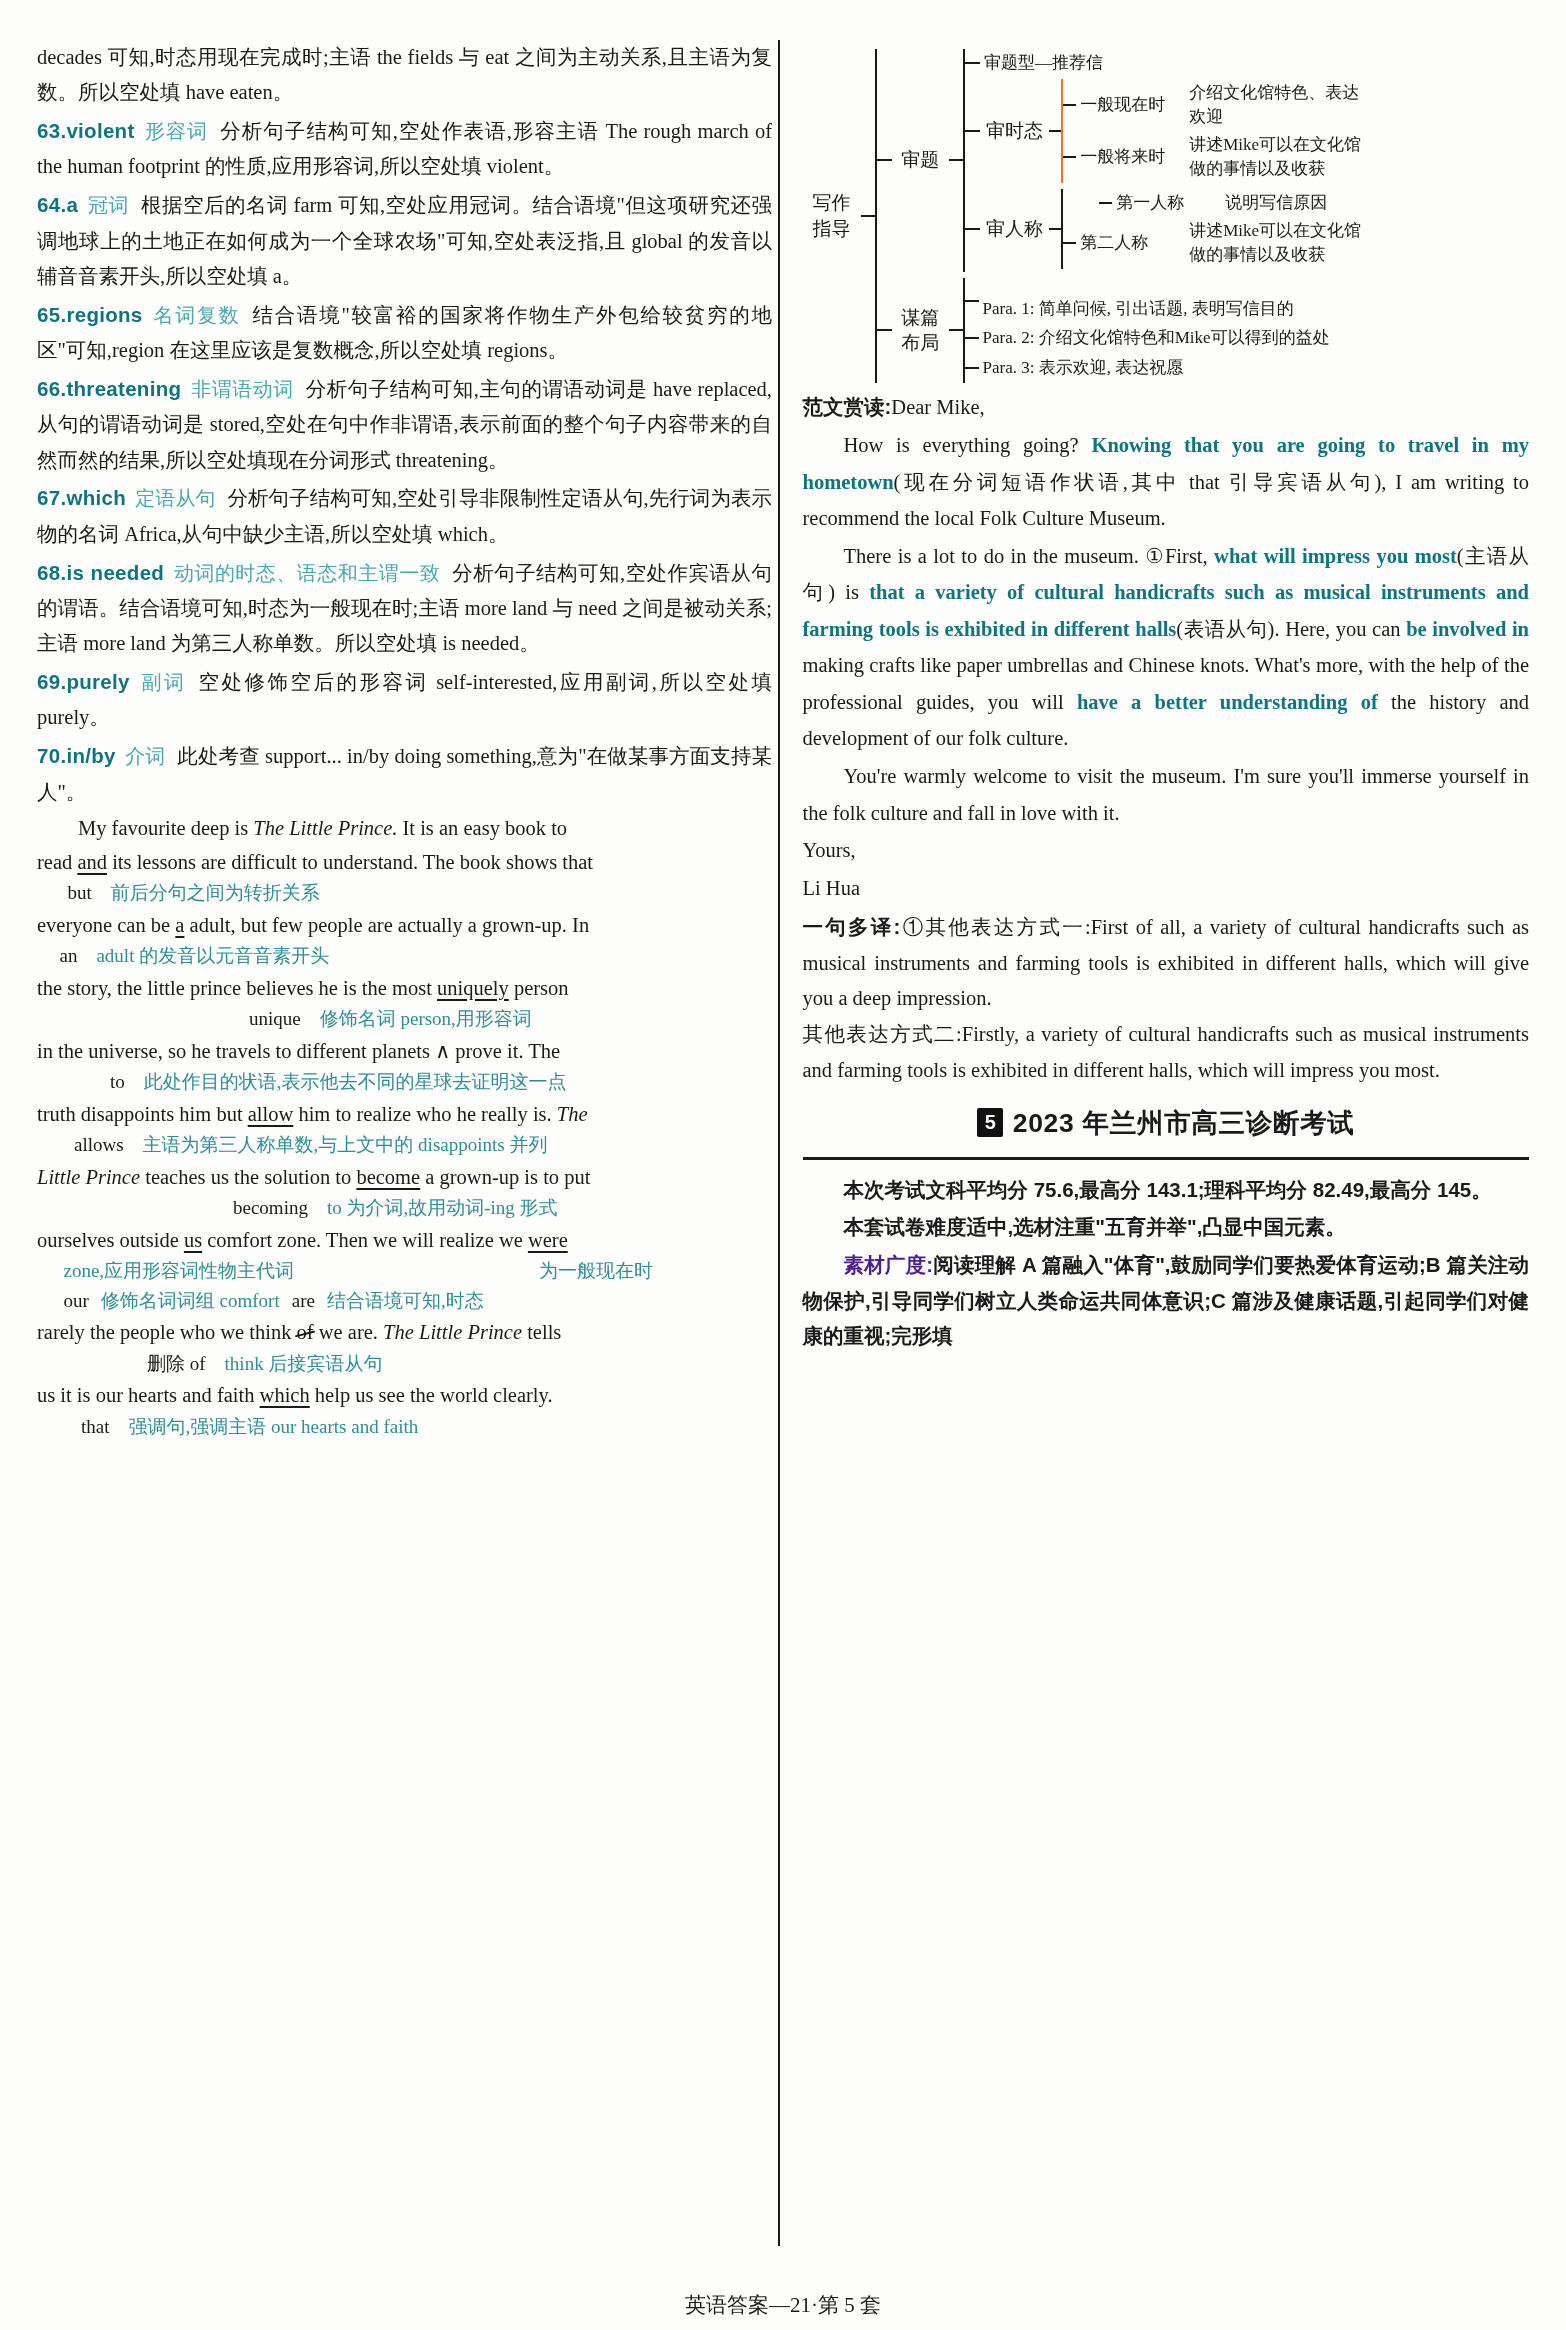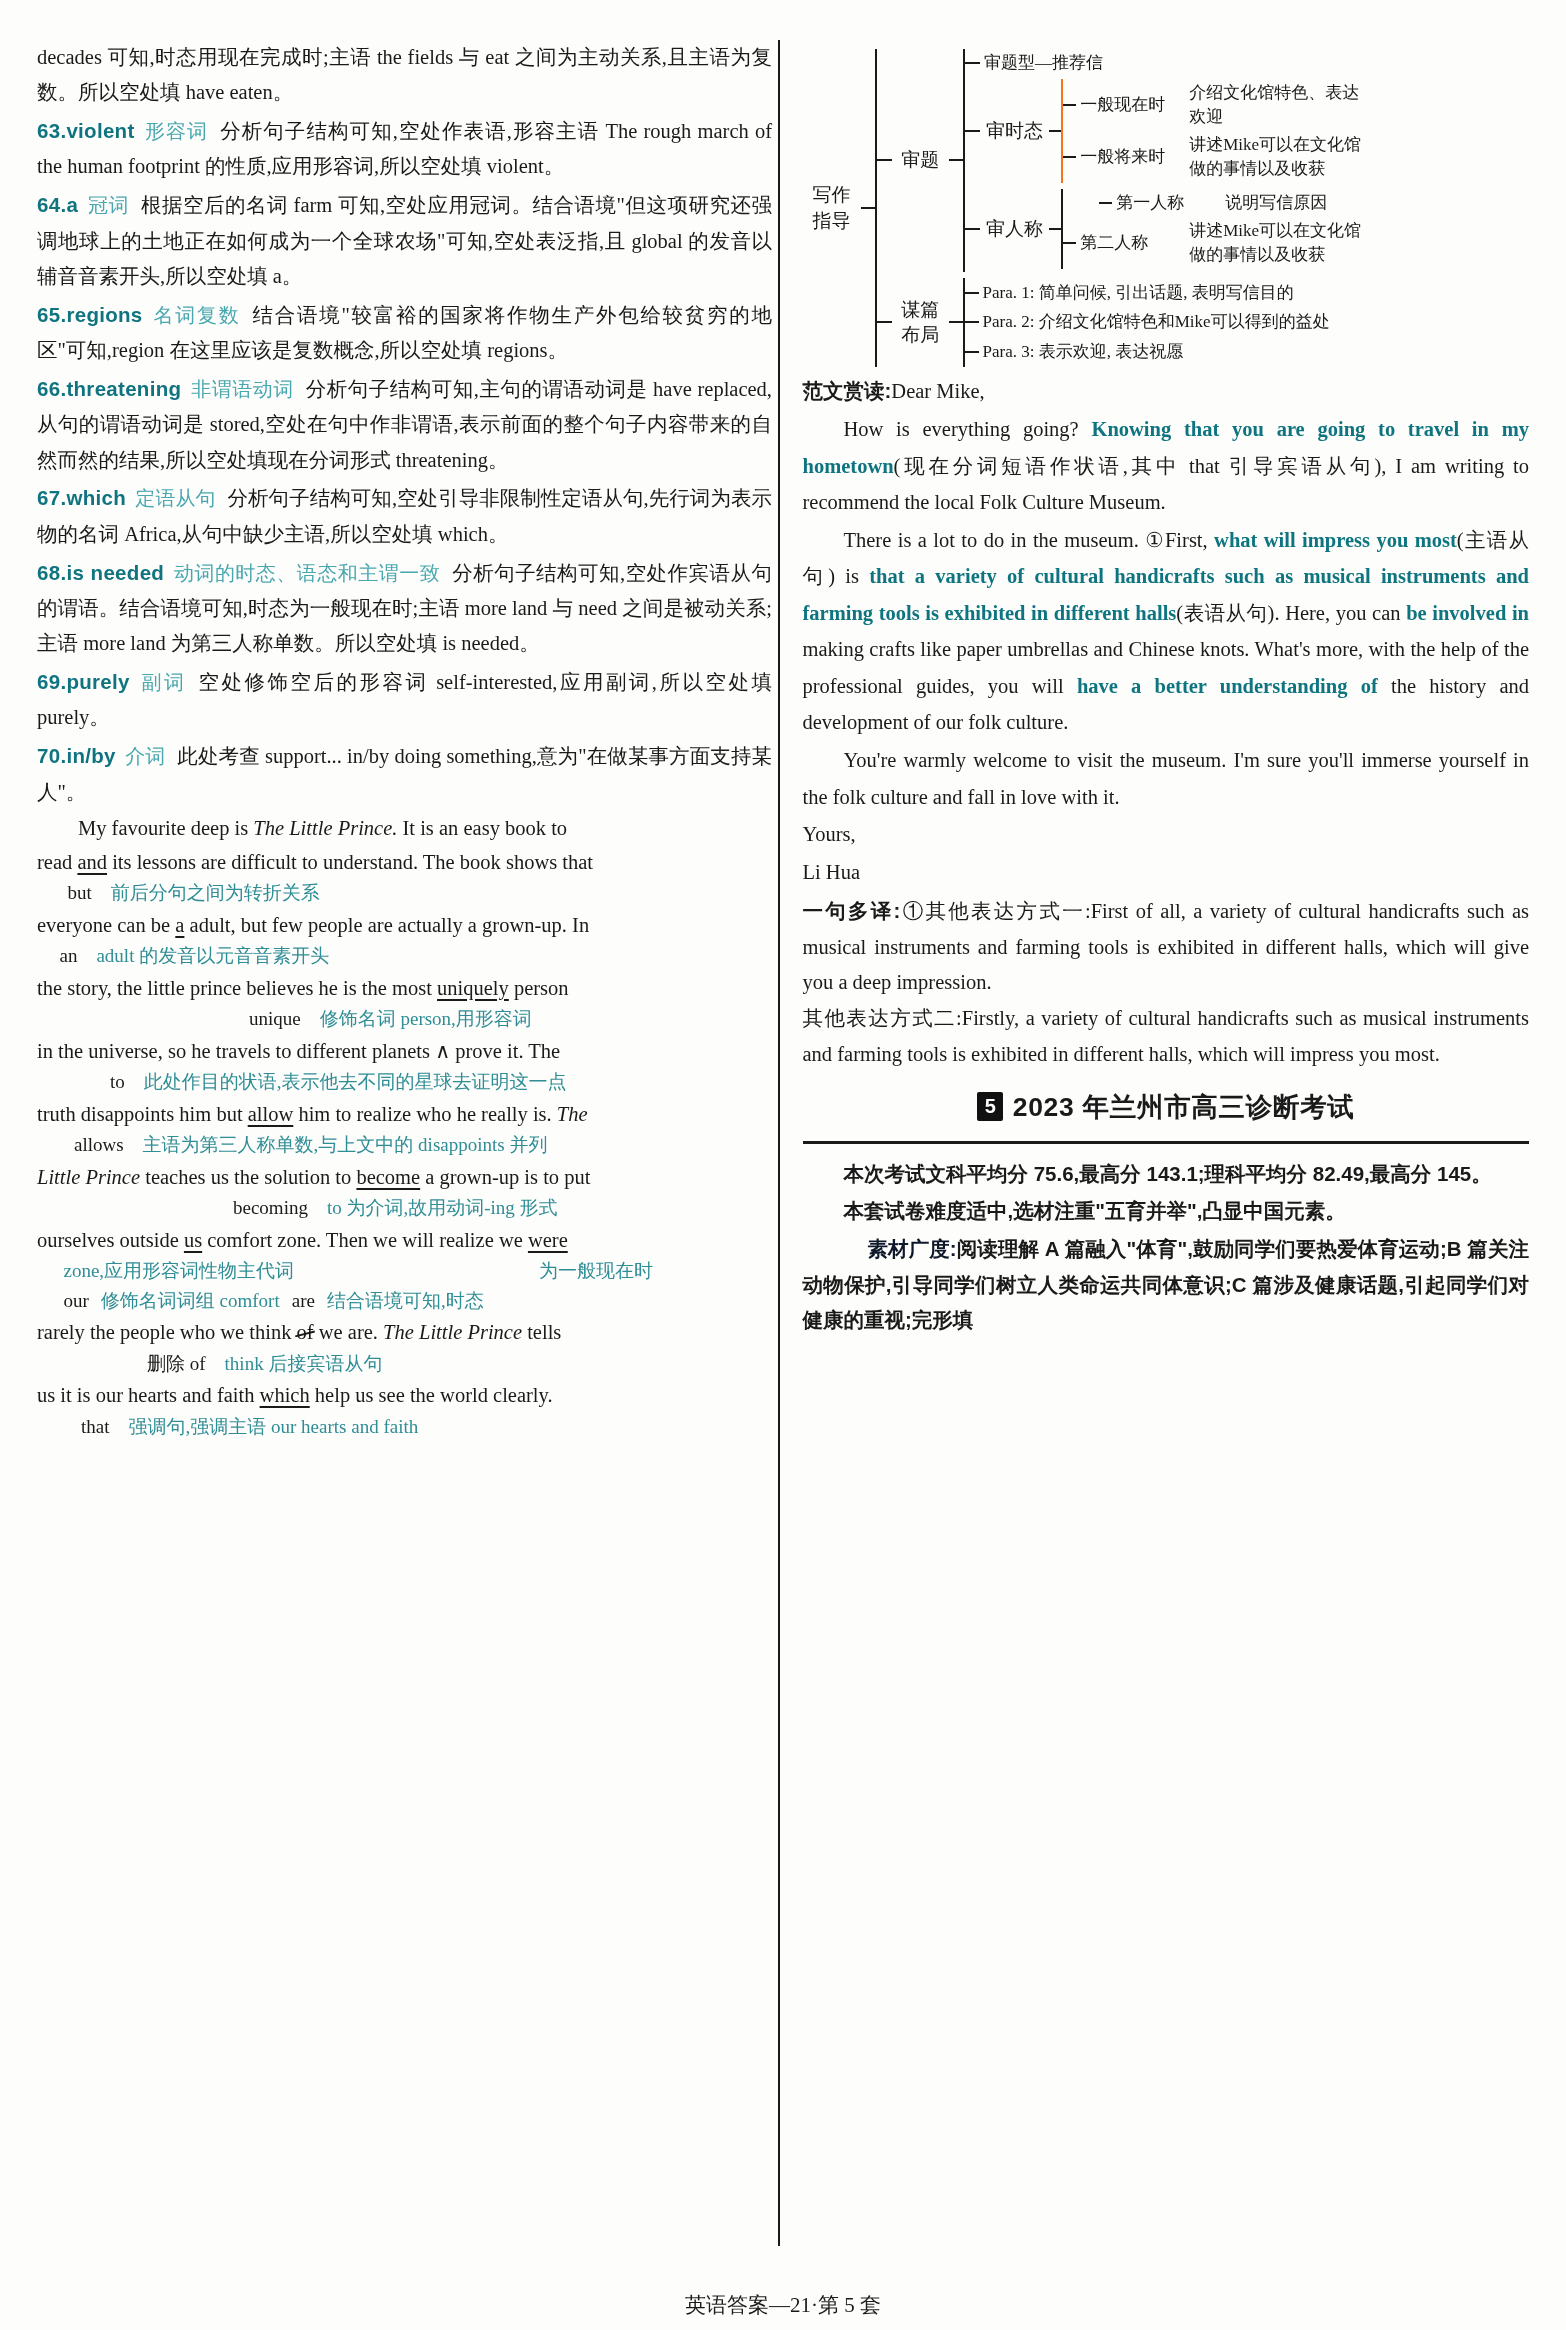--- a/index.html
+++ b/index.html
@@ -53,21 +53,21 @@
     font-weight:bold;
     font-family:"Liberation Sans","DejaVu Sans",sans-serif;
     font-size:20.5px;
     letter-spacing:0.3px;
   }
   .cat{
     color:#49a7b0;
     font-size:20px;
     padding:0 12px 0 9.3px;
   }
-  .teal{color:#0f172a;margin-left:24px;}
+  .teal{color:#4c1d95;}
 
   
   .tree{
     position:relative;
     margin:9.3px 0 6.6px 0;
     font-size:18.6px;
     line-height:1.5;
   }
   .tlabel{
     font-family:"Liberation Serif","DejaVu Serif",serif;
@@ -264,21 +264,21 @@
             </div>
 
             <div style="display:flex;align-items:center;padding-top:6.6px;">
               <div style="width:14.6px;height:2px;background:#1a1a1a;"></div>
               <div style="width:57px;text-align:center;font-size:19px;line-height:1.35;white-space:pre-line;">谋篇
 布局</div>
               <div style="width:14.6px;height:2px;background:#1a1a1a;"></div>
               <div style="border-left:2px solid #1a1a1a;display:flex;flex-direction:column;justify-content:space-between;">
                 <div style="display:flex;align-items:center;padding:2.7px 0;">
                   <div style="width:13.3px;height:2px;background:#1a1a1a;"></div>
-                  <div class="tlabel" style="padding-left:4px;width:371px;">Para. 1: 简单问候, 引出话题, 表明写信目的</div>
+                  <div class="tlabel" style="padding-left:4px;width:371px;margin-top:16px;">Para. 1: 简单问候, 引出话题, 表明写信目的</div>
                 </div>
                 <div style="display:flex;align-items:center;padding:2.7px 0;">
                   <div style="width:13.3px;height:2px;background:#1a1a1a;"></div>
                   <div class="tlabel" style="padding-left:4px;width:371px;">Para. 2: 介绍文化馆特色和Mike可以得到的益处</div>
                 </div>
                 <div style="display:flex;align-items:center;padding:2.7px 0;">
                   <div style="width:13.3px;height:2px;background:#1a1a1a;"></div>
                   <div class="tlabel" style="padding-left:4px;width:371px;">Para. 3: 表示欢迎, 表达祝愿</div>
                 </div>
               </div>

